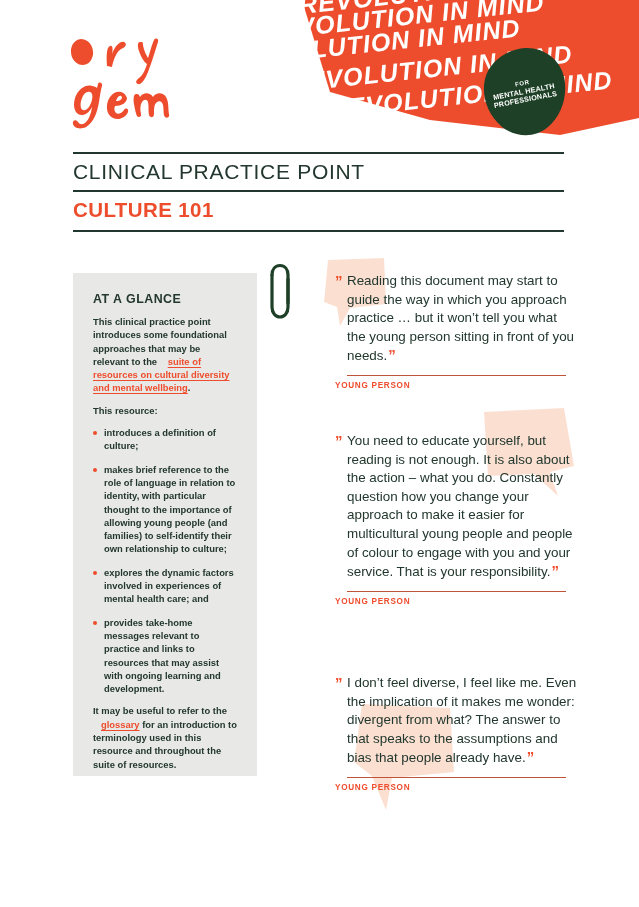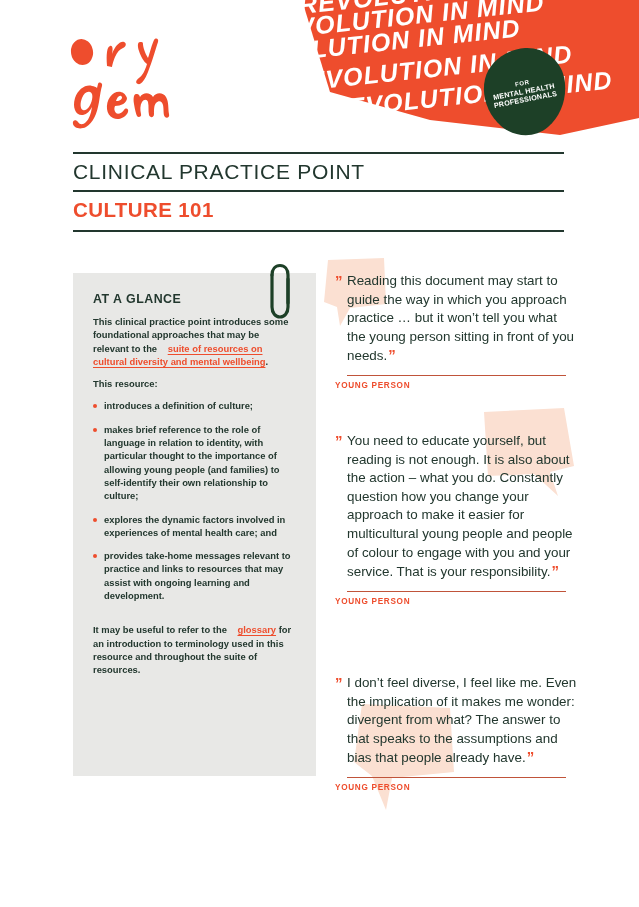--- a/index.html
+++ b/index.html
@@ -96,21 +96,21 @@
     letter-spacing: 0.4px;
     color: #ee4d2d;
     white-space: nowrap;
   }
 
   
   .glance {
     position: absolute;
     left: 73px;
     top: 273px;
-    width: 243px;
+    width: 184px;
     height: 503px;
     background: #e8e8e6;
     box-sizing: border-box;
     padding: 19px 20px 0 20px;
   }
   .glance-head {
     font-size: 12.4px;
     font-weight: bold;
     letter-spacing: 0.5px;
     color: #22372e;
@@ -143,21 +143,21 @@
   .glance li:before {
     content: "";
     position: absolute;
     left: 0;
     top: 5px;
     width: 4px;
     height: 4px;
     border-radius: 50%;
     background: #ee4d2d;
   }
-  .glance li:last-child { margin-bottom: 21px; }
+  .glance li:last-child { margin-bottom: 9px; }
 
   
   .paperclip {
     position: absolute;
     left: 268px;
     top: 263px;
     width: 24px;
     height: 58px;
   }
   .bubble {

